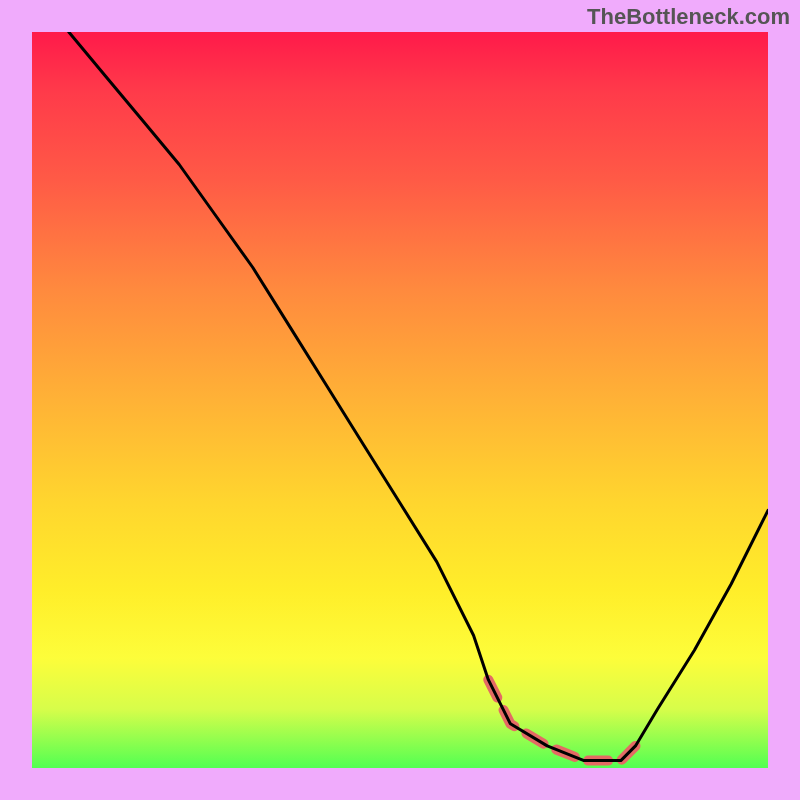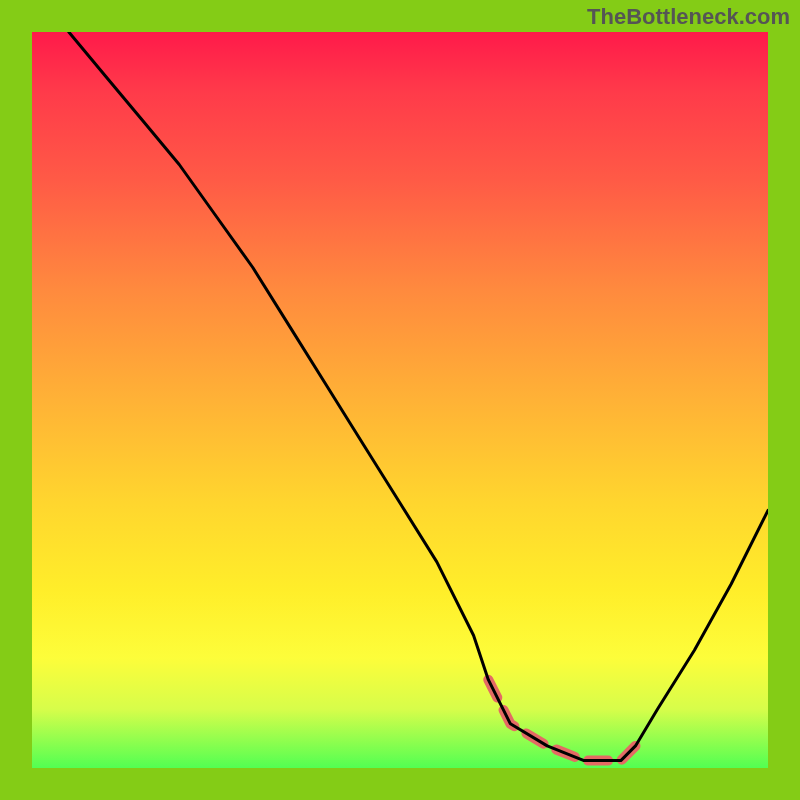--- a/index.html
+++ b/index.html
@@ -1,21 +1,21 @@
 <!DOCTYPE html>
 <html><head>
 <meta charset="utf-8">
 <style>
   * { margin: 0; padding: 0; box-sizing: border-box; }
   html, body { width: 800px; height: 800px; overflow: hidden; background: #000; }
   .frame {
     position: relative;
     width: 800px;
     height: 800px;
-    background: #84cc16;
+    background: #f0abfc;
   }
   .attribution {
     position: absolute;
     top: 4px;
     right: 10px;
     font-family: Arial, Helvetica, sans-serif;
     font-size: 22px;
     font-weight: bold;
     color: #555;
     z-index: 2;

